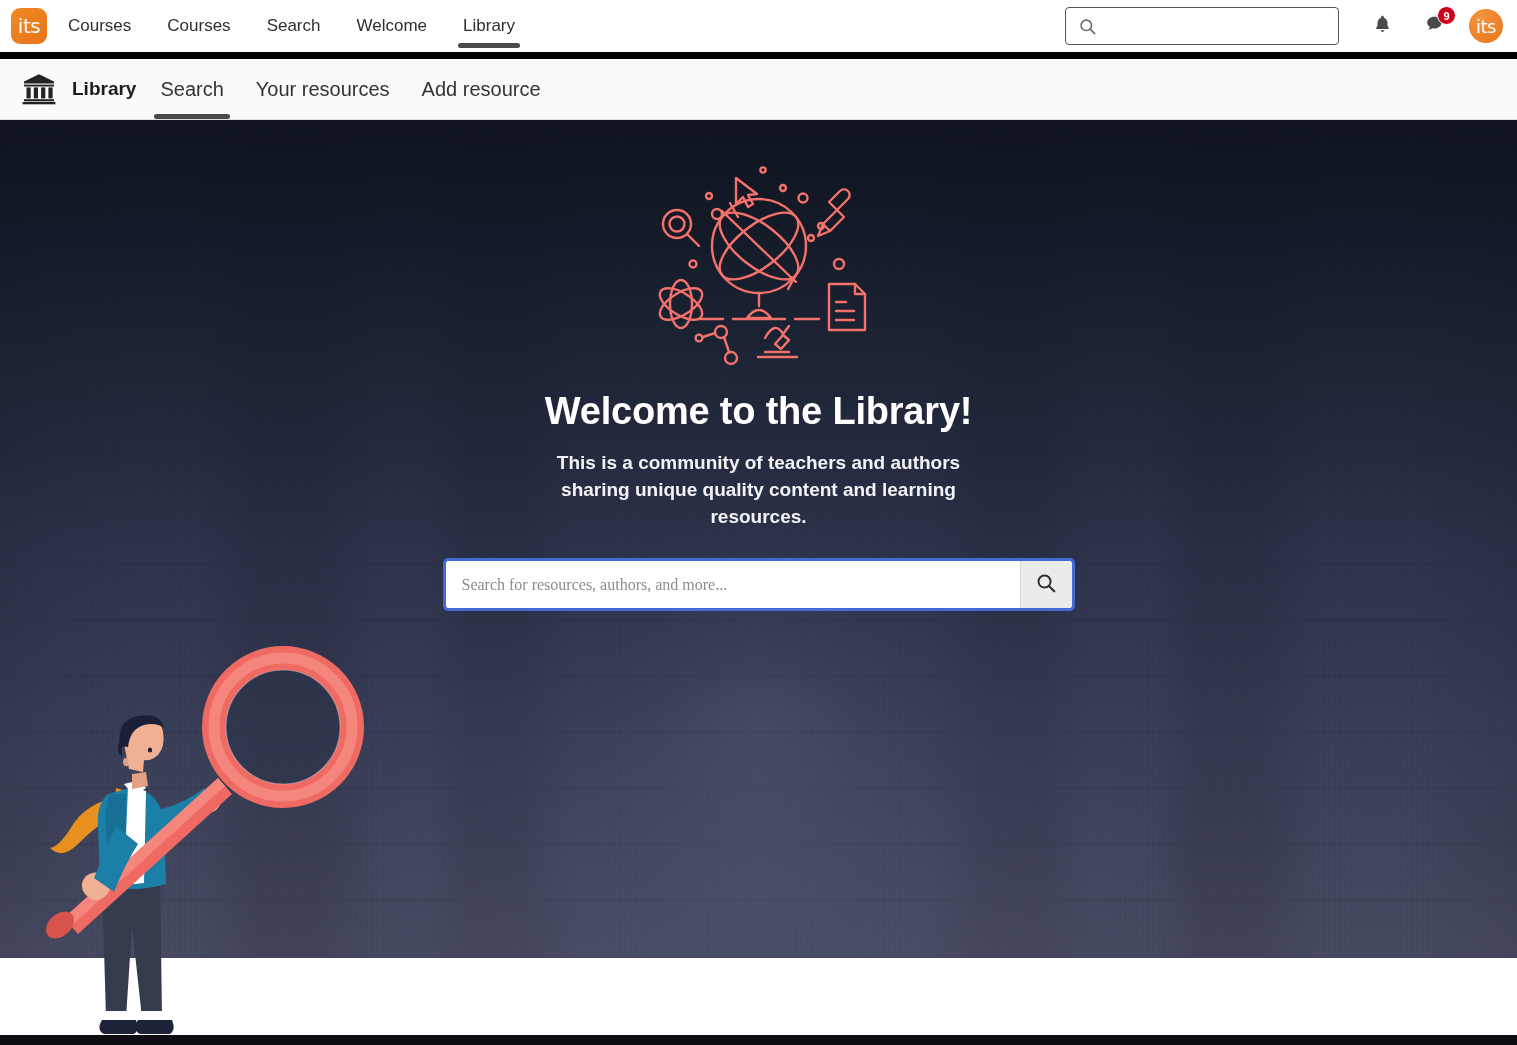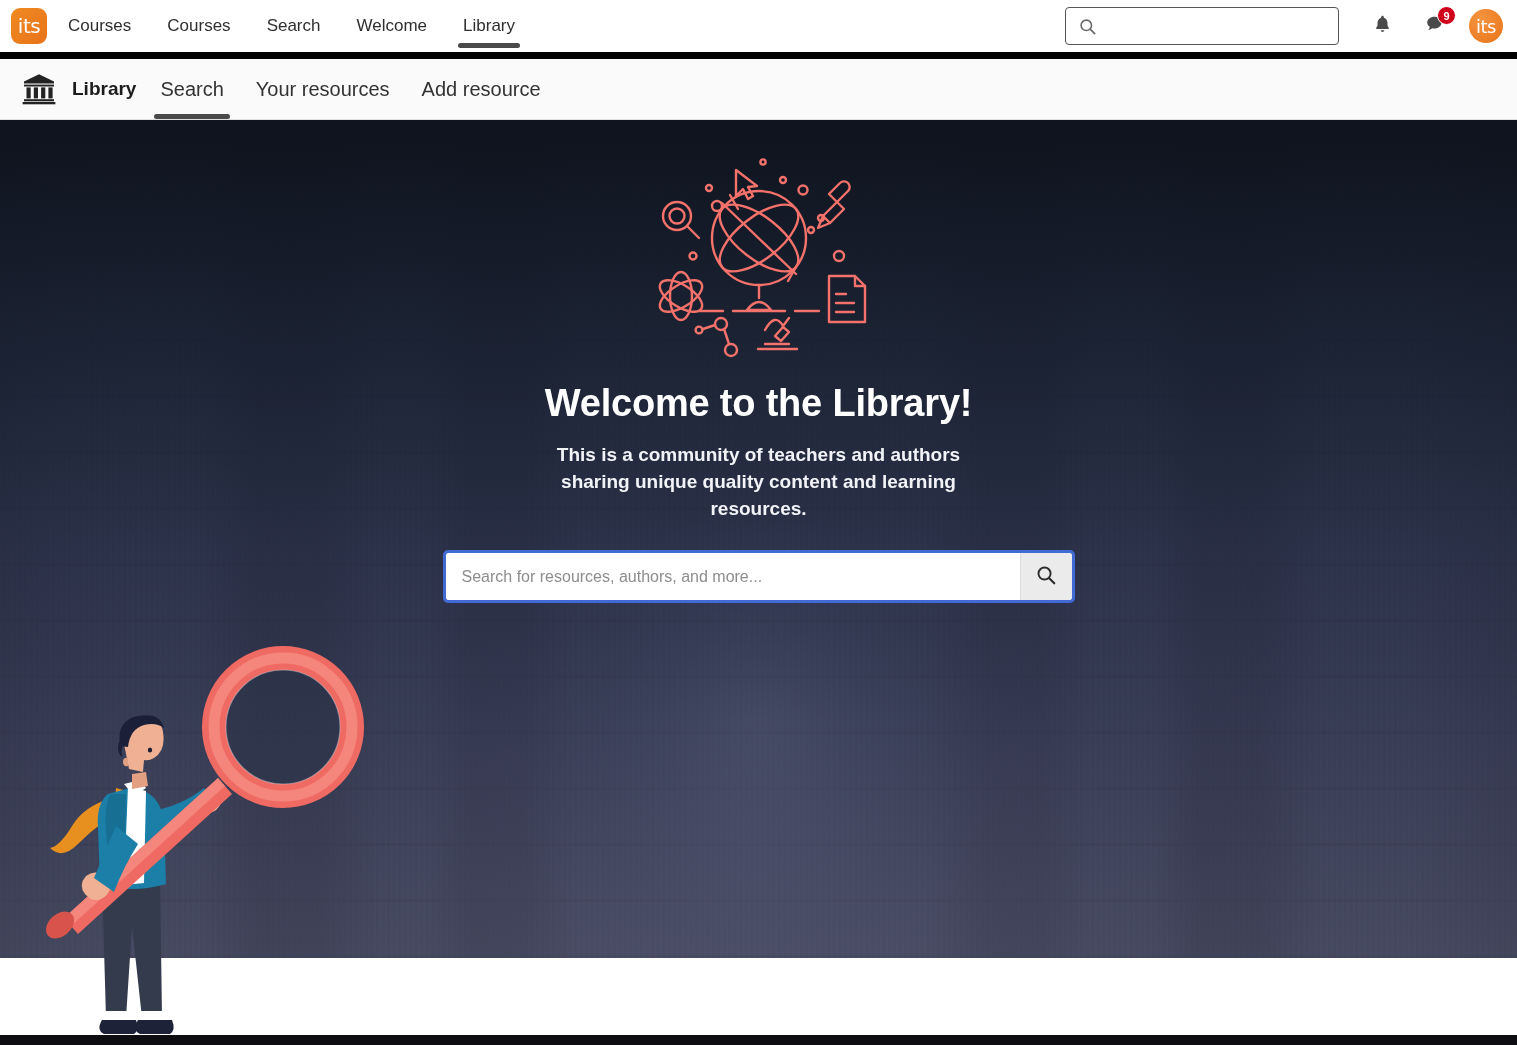--- a/index.html
+++ b/index.html
@@ -299,21 +299,21 @@
   }
   .hero-tint {
     position: absolute;
     inset: 0;
     background: linear-gradient(180deg, rgba(30,42,72,0.55) 0%, rgba(60,62,96,0.40) 60%, rgba(92,92,120,0.34) 100%);
     mix-blend-mode: normal;
   }
 
   .hero-content {
     position: absolute;
-    top: 0; left: 0;
+    top: 8px; left: 0;
     width: 1517px;
     height: 838px;
     display: flex;
     flex-direction: column;
     align-items: center;
     z-index: 5;
   }
 
   .hero-illustration { margin-top: 28px; }
 
@@ -347,21 +347,21 @@
     outline-offset: 0px;
     overflow: hidden;
   }
   .hero-searchwrap input {
     flex: 1;
     border: none;
     outline: none;
     font-size: 16px;
     padding: 0 16px;
     color: #3c3c3c;
-    font-family: Liberation Sans, sans-serif;
+    font-family: Liberation Serif, serif;
     background: #fff;
   }
   .hero-searchwrap input::placeholder { color: #8d8d8d; }
   .hero-search-btn {
     width: 52px;
     background: #ebebeb;
     border: none;
     border-left: 1px solid #dcdcdc;
     display: flex;
     align-items: center;

